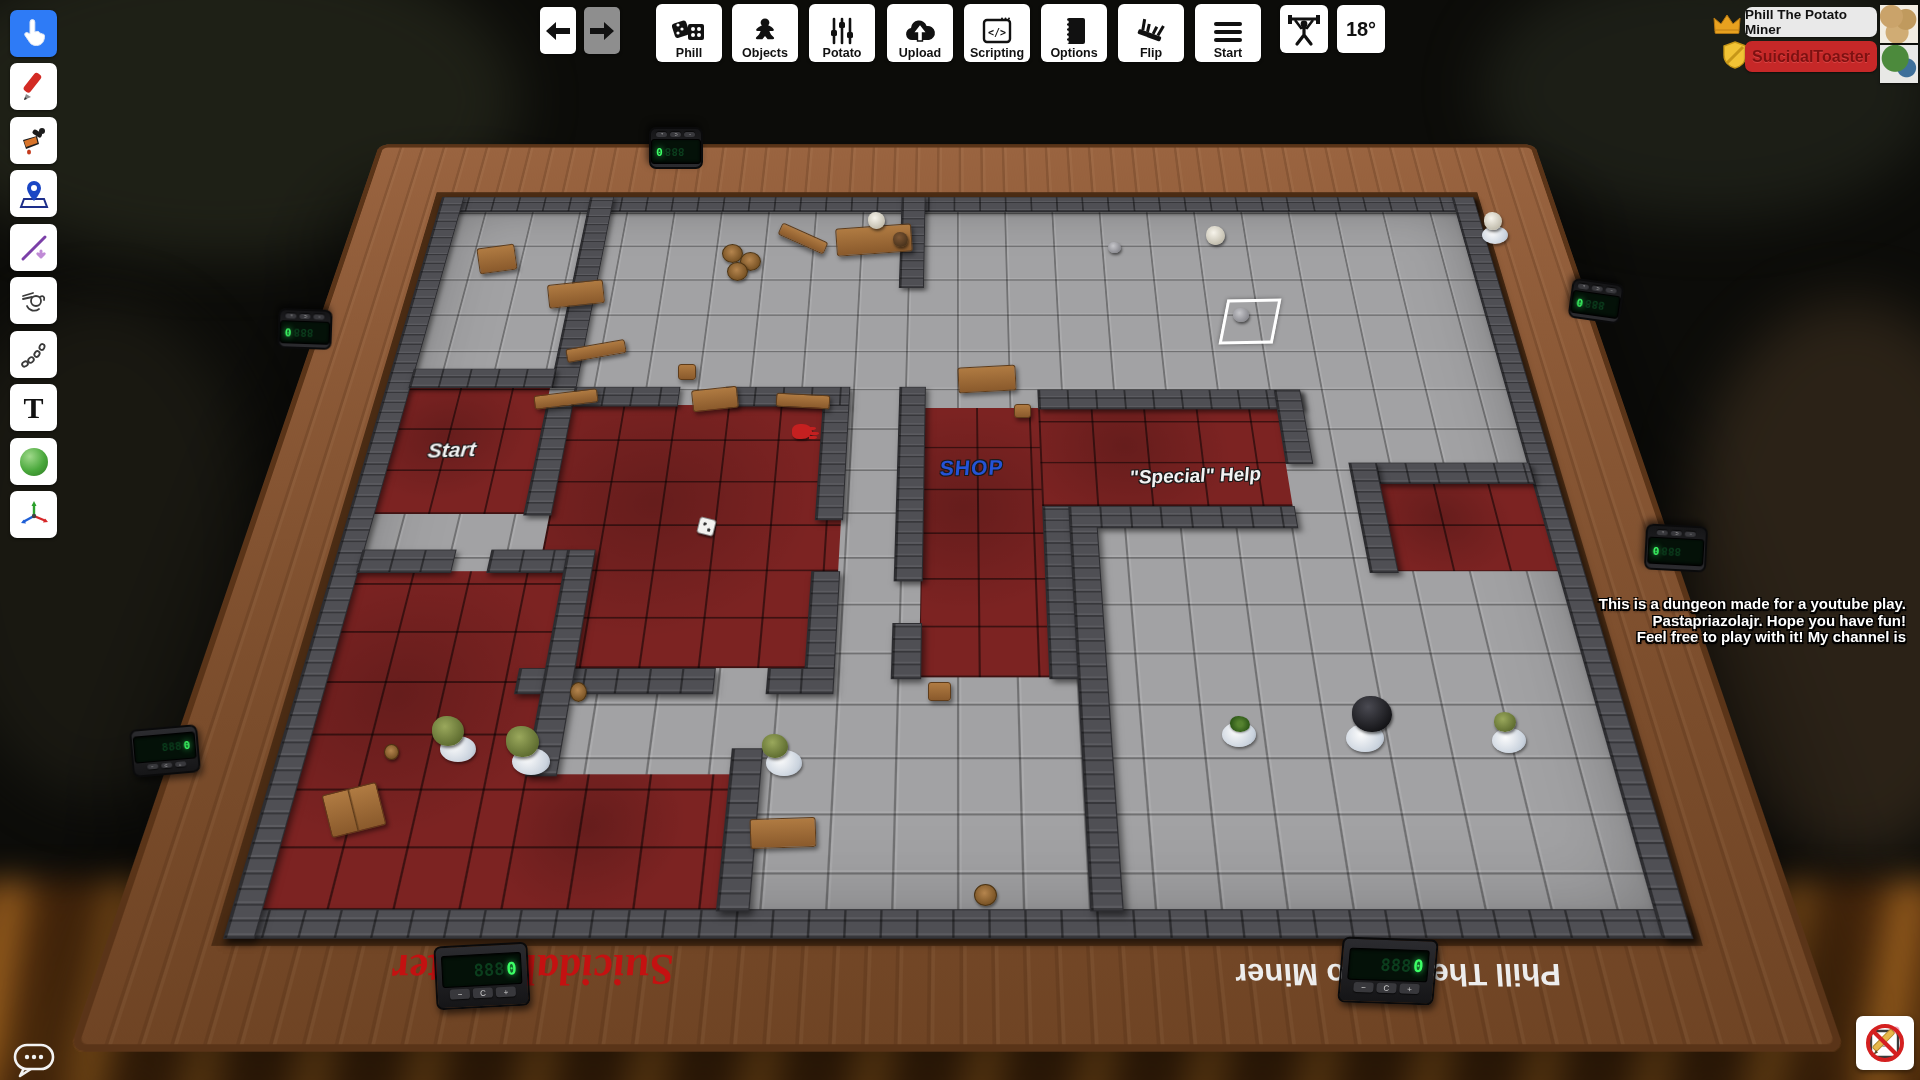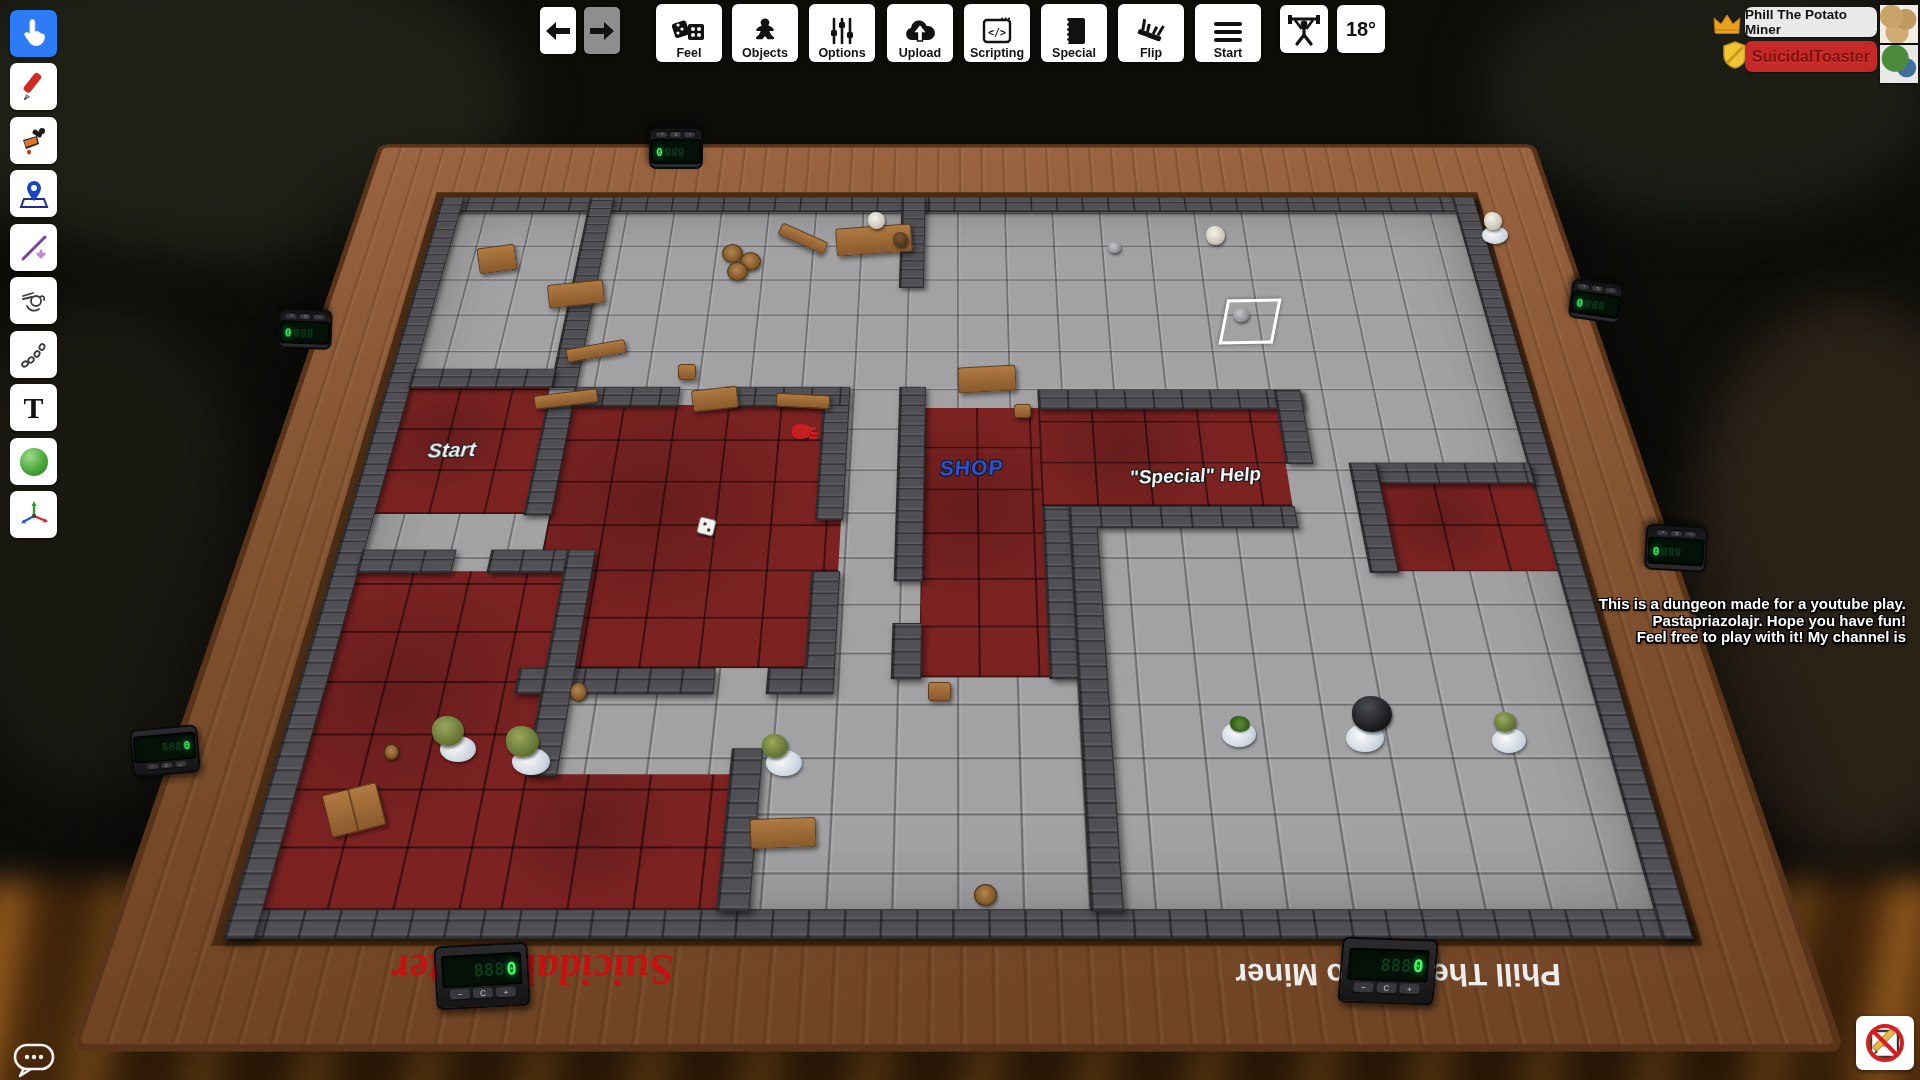--- a/index.html
+++ b/index.html
@@ -301,40 +301,40 @@
     <rect x="1" y="6" width="15" height="15" rx="3" transform="rotate(-18 8 13)" fill="#111"></rect>
     <circle cx="6" cy="9" r="1.6" fill="#fff"></circle>
       <circle cx="10" cy="13" r="1.6" fill="#fff"></circle>
       <circle cx="6" cy="17" r="1.6" fill="#fff"></circle>
     <rect x="16" y="8" width="16" height="16" rx="2" fill="#111"></rect>
     <circle cx="21" cy="13" r="2" fill="#fff"></circle>
       <circle cx="27" cy="13" r="2" fill="#fff"></circle>
     <circle cx="21" cy="19" r="2" fill="#fff"></circle>
       <circle cx="27" cy="19" r="2" fill="#fff"></circle>
   </svg>
-  <span class="lbl">Feel</span>
+  <span class="lbl">Phill</span>
 </div>
 <div class="tbtn" style="left:732px;">
   <svg width="30" height="30" viewBox="0 0 24 24">
     <path d="M12 2c-2 0-3.5 1.5-3.5 3.2 0 .9.4 1.7 1 2.3-1.8.6-3.2 1.6-4.3 2.9-.6.8-.2 1.6.8 1.6h2.5c-.6 2-1.8 3.6-3.3 4.8-.9.7-.5 1.7.6 1.7h4.1l2.1-2.6 2.1 2.6h4.1c1.1 0 1.5-1 .6-1.7-1.5-1.2-2.7-2.8-3.3-4.8h2.5c1 0 1.4-.8.8-1.6-1.1-1.3-2.5-2.3-4.3-2.9.6-.6 1-1.4 1-2.3C15.5 3.5 14 2 12 2z" fill="#111"></path>
   </svg>
   <span class="lbl">Objects</span>
 </div>
 <div class="tbtn" style="left:809px;">
   <svg width="28" height="30" viewBox="0 0 28 30">
     <g stroke="#111" stroke-width="2.6" stroke-linecap="round">
         <line x1="6" y1="3" x2="6" y2="27"></line>
         <line x1="14" y1="3" x2="14" y2="27"></line>
         <line x1="22" y1="3" x2="22" y2="27"></line>
       </g>
     <rect x="3" y="14" width="6" height="6" rx="1.5" fill="#111"></rect>
       <rect x="11" y="6" width="6" height="6" rx="1.5" fill="#111"></rect>
       <rect x="19" y="16" width="6" height="6" rx="1.5" fill="#111"></rect>
   </svg>
-  <span class="lbl">Options</span>
+  <span class="lbl">Potato</span>
 </div>
 <div class="tbtn" style="left:887px;">
   <svg width="32" height="30" viewBox="0 0 32 30">
     <path d="M8 24a6 6 0 0 1-1-11.9A8 8 0 0 1 22.6 10 6.5 6.5 0 0 1 25 24z" fill="#111"></path>
     <path d="M16 8 L23 17 L18.5 17 L18.5 25 L13.5 25 L13.5 17 L9 17 Z" fill="#fff" stroke="#111" stroke-width="1.4"></path>
   </svg>
   <span class="lbl">Upload</span>
 </div>
 <div class="tbtn" style="left:964px;">
   <svg width="32" height="30" viewBox="0 0 32 30">
@@ -350,21 +350,21 @@
   <svg width="28" height="30" viewBox="0 0 28 30">
     <rect x="7" y="2" width="18" height="26" rx="2" fill="#111"></rect>
     <g fill="#fff">
         <circle cx="7" cy="6" r="1.8"></circle>
         <circle cx="7" cy="11" r="1.8"></circle>
         <circle cx="7" cy="16" r="1.8"></circle>
         <circle cx="7" cy="21" r="1.8"></circle>
         <circle cx="7" cy="26" r="1.8"></circle>
       </g>
   </svg>
-  <span class="lbl">Special</span>
+  <span class="lbl">Options</span>
 </div>
 <div class="tbtn" style="left:1118px;">
   <svg width="32" height="30" viewBox="0 0 32 30">
     <g transform="rotate(200 16 15)">
         <rect x="4" y="8" width="24" height="5" rx="1.5" fill="#111"></rect>
     <line x1="8" y1="13" x2="6" y2="24" stroke="#111" stroke-width="3"></line>
         <line x1="24" y1="13" x2="26" y2="24" stroke="#111" stroke-width="3"></line>
     <line x1="13" y1="13" x2="12" y2="21" stroke="#111" stroke-width="3"></line>
         <line x1="19" y1="13" x2="20" y2="21" stroke="#111" stroke-width="3"></line>
       </g>

